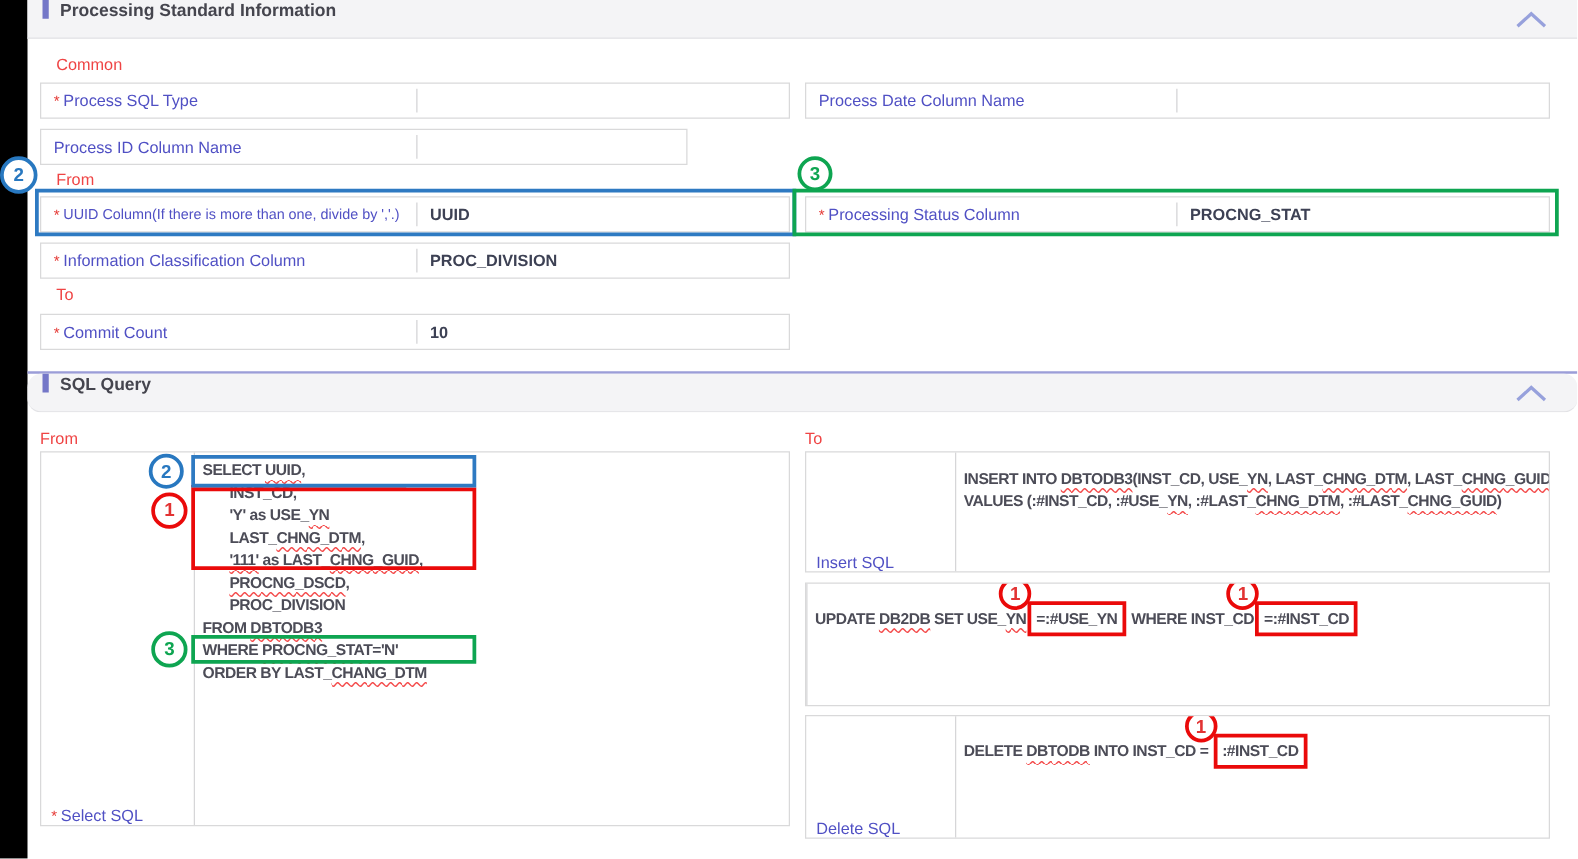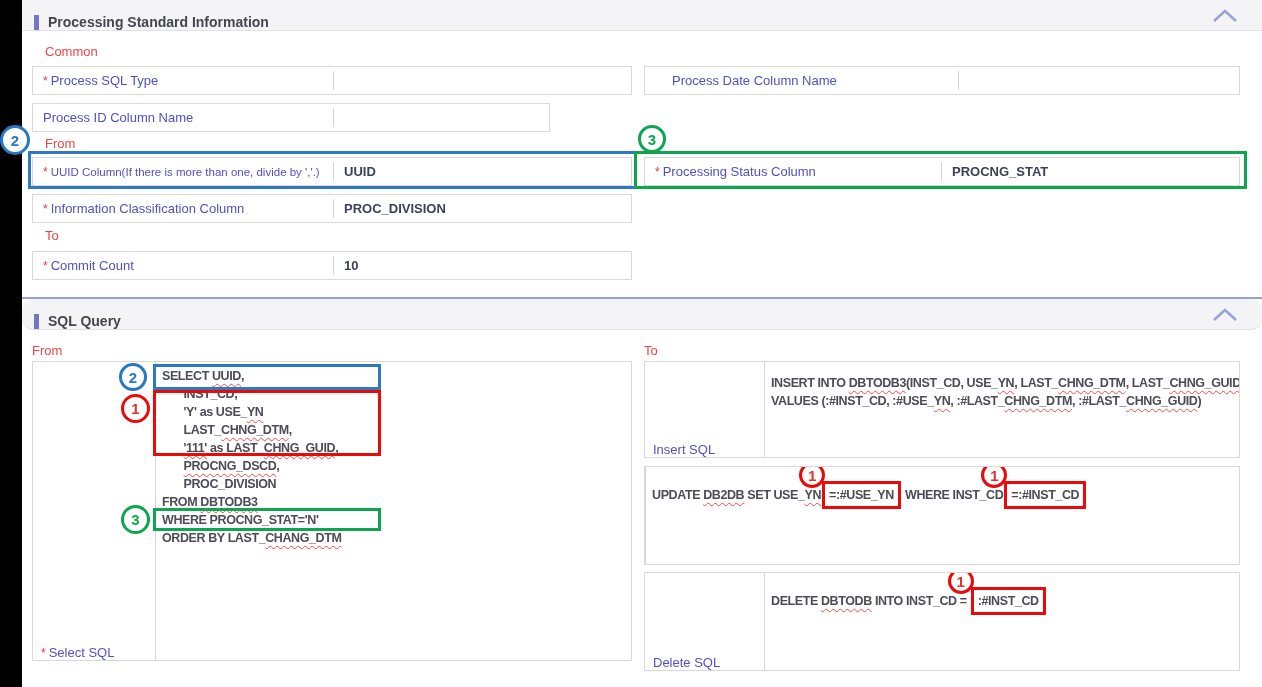--- a/index.html
+++ b/index.html
@@ -2,21 +2,21 @@
 <html><head>
 <meta charset="utf-8">
 <style>
   html,body{margin:0;padding:0;background:#fff;}
   .page{position:relative;width:1262px;height:687px;background:#fff;overflow:hidden;
         font-family:"Liberation Sans",sans-serif;}
   .black-strip{position:absolute;left:0;top:0;width:22px;height:687px;background:#000;}
 
   
   .sec-header{position:absolute;left:22px;width:1240px;height:31px;background:#f4f4f6;
-              border-bottom:1px solid #e2e2e5;display:flex;align-items:flex-end;box-sizing:border-box;}
+              border-bottom:1px solid #e2e2e5;display:flex;align-items:flex-start;box-sizing:border-box;}
   .accent{width:5px;height:15px;background:#7477c8;margin-left:12px;margin-right:9px;}
   .sec-title{font-size:14px;font-weight:bold;color:#45454e;}
   .chevron{position:absolute;right:24px;top:8px;width:26px;height:16px;cursor:pointer;}
   .sec2-line{position:absolute;left:22px;top:297px;width:1240px;height:2px;background:#9b9dd8;}
 
   .group-label{position:absolute;font-size:13px;color:#ef4444;}
 
   
   .field{position:absolute;height:29px;background:#fff;border:1px solid #d9d9da;
          display:flex;box-sizing:border-box;}
@@ -87,21 +87,21 @@
   <div class="group-label" style="left:45px;top:228px;">To</div>
 
   <div class="field leftcol" style="left:32px;top:66px;width:600px;">
     <div class="lbl">
         <span class="req">*</span>
         <span>Process SQL Type</span>
       </div>
     <div class="vsep"></div>
   </div>
 
-  <div class="field rightcol" style="left:644px;top:66px;width:596px;padding-left:17px;">
+  <div class="field rightcol" style="left:644px;top:66px;width:596px;">
     <div class="lbl">
         <span>Process Date Column Name</span>
       </div>
     <div class="vsep"></div>
     <div class="val">
         <span></span>
       </div>
   </div>
 
   <div class="field leftcol" style="left:32px;top:103px;width:518px;">

